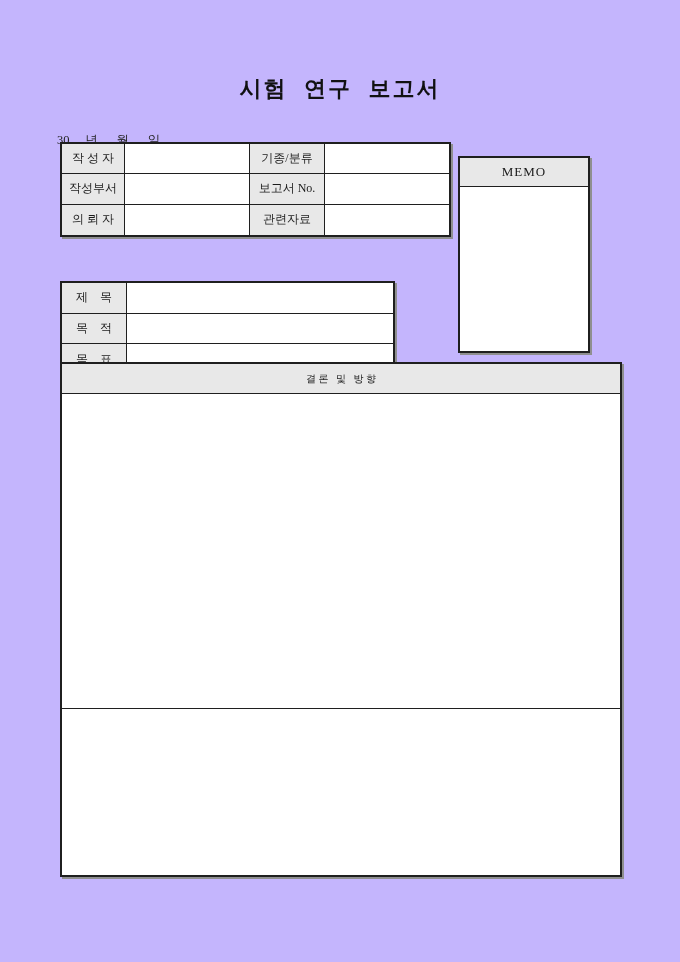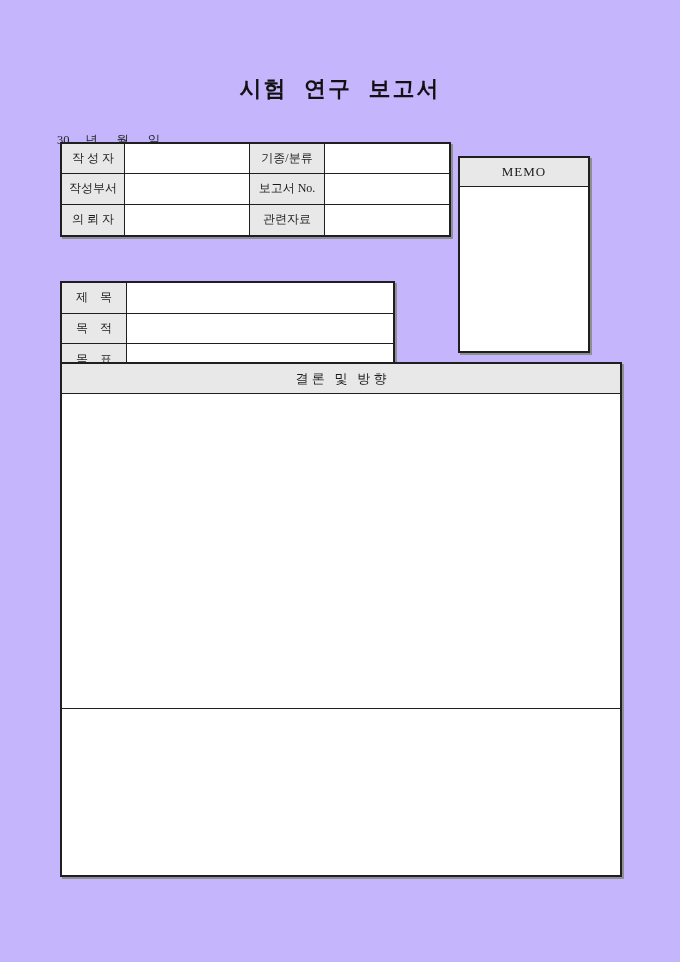--- a/index.html
+++ b/index.html
@@ -63,21 +63,21 @@
   .memo-header{
     font-size:13px;letter-spacing:1px;
     font-family:"Liberation Serif","DejaVu Serif",serif;
   }
   
   .main-table{
     left:60px;top:362px;width:562px;height:515px;
     grid-template-columns:1fr;
     grid-template-rows:30px 1fr 31px 135px;
   }
-  .sec-hdr{font-size:13px;}
+  .sec-hdr{font-size:10px;}
   .sec-content{background:#ffffff;}
 </style>
 </head>
 <body>
 
 <div class="page">
 
   <div class="page-title">시험 연구 보고서</div>
 
   <div class="date-line">30     년      월      일</div>

